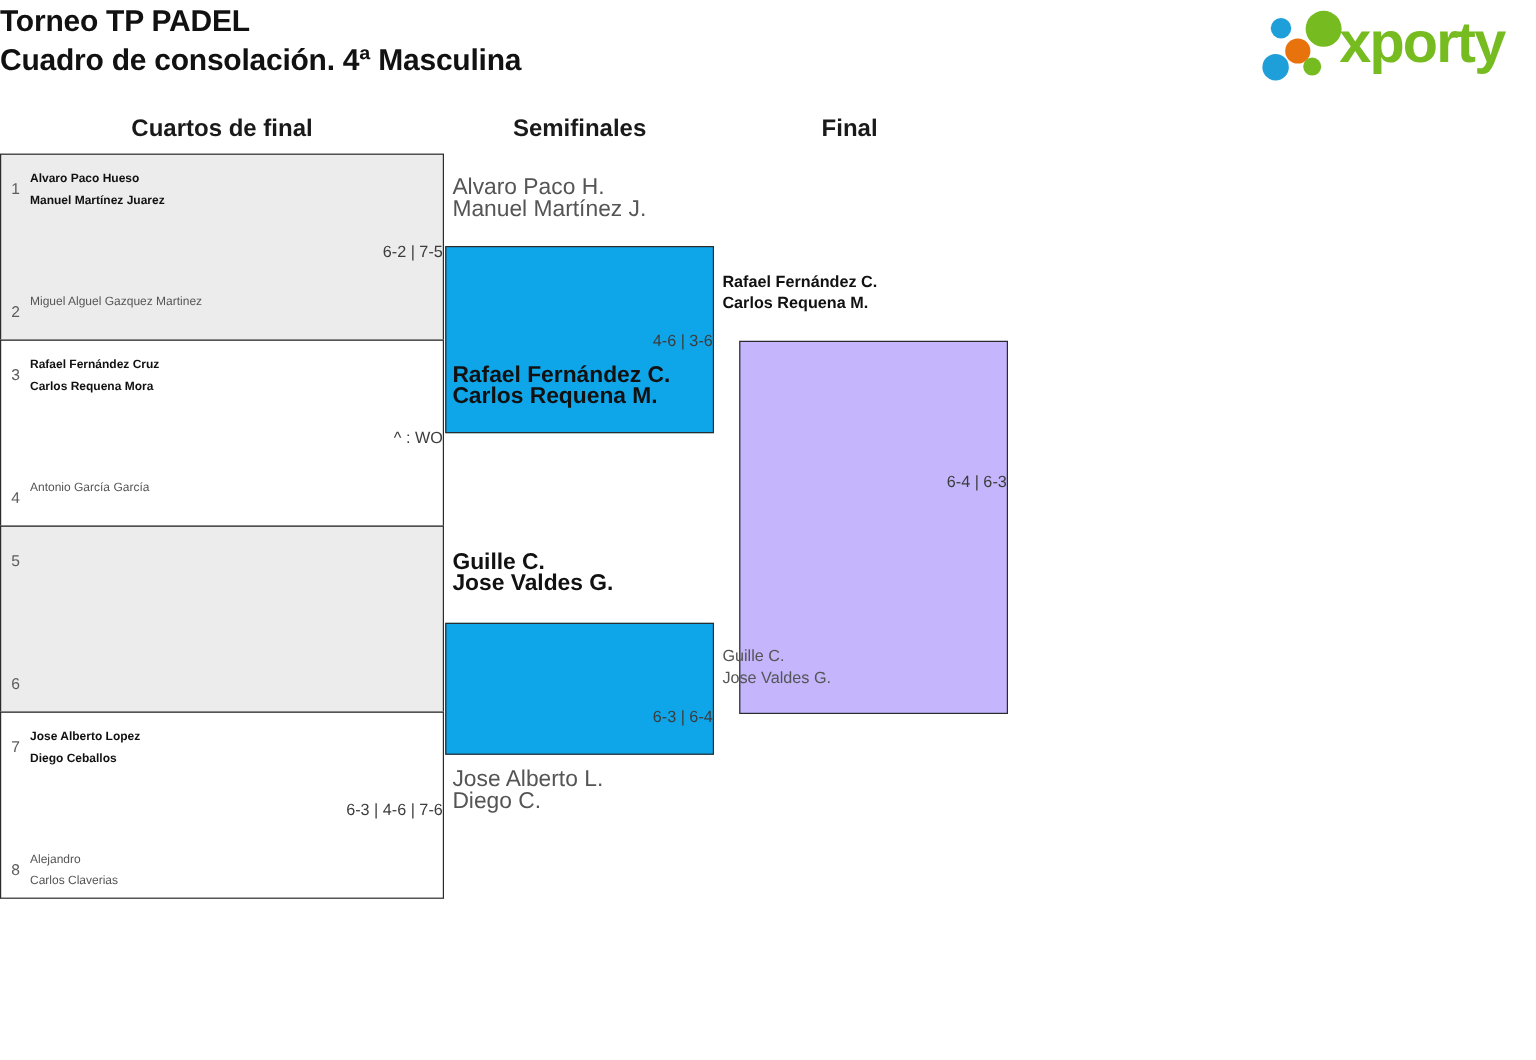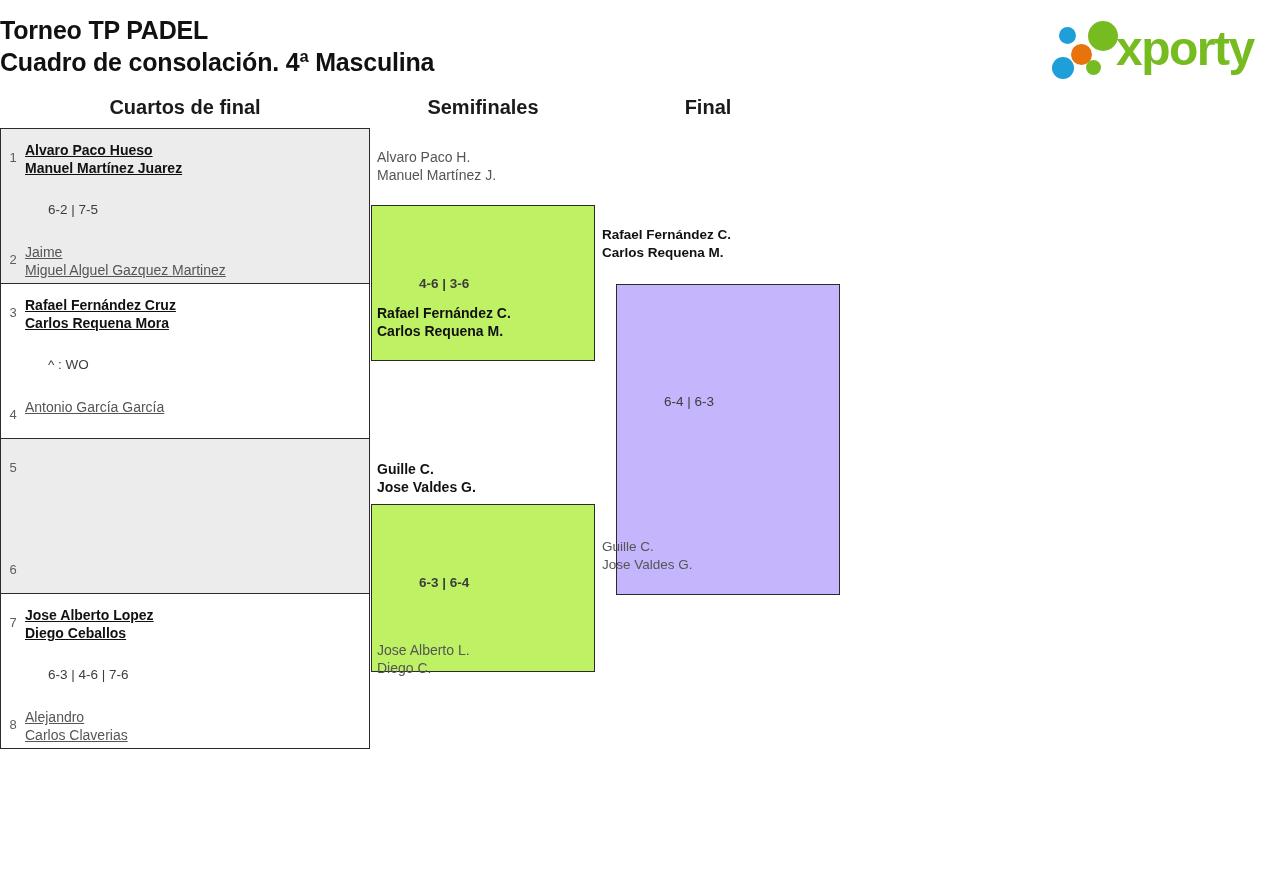--- a/index.html
+++ b/index.html
@@ -13,21 +13,21 @@
   body {
     font-family: "Liberation Sans", "DejaVu Sans", sans-serif;
     color: #1a1a1a;
     position: relative;
   }
 
   
   #header {
     position: absolute;
     left: 0; top: 0;
-    width: 1280px; height: 84px; margin-top: 12px;
+    width: 1280px; height: 84px;
   }
   #title-block {
     position: absolute;
     left: 0; top: 2px;
     font-size: 25px;
     font-weight: bold;
     line-height: 32px;
     letter-spacing: -0.2px;
     color: #111111;
     white-space: nowrap;
@@ -100,70 +100,67 @@
     flex: 0 0 24px;
     text-align: center;
     font-size: 13px;
     color: #5d5d5d;
     line-height: 18px;
     padding-top: 9px;
     font-weight: normal;
   }
   .players {
     flex: 1 1 auto;
-    font-size: 14px;
+    font-size: 10px;
     line-height: 18px;
     padding-top: 1px;
-    text-decoration: underline;
   }
   .players .p { display: block; white-space: nowrap; }
   .winner .players { color: #111111; font-weight: bold; }
   .loser  .players { color: #555555; font-weight: normal; }
 
   .score {
     position: absolute;
     left: 0; width: 100%;
-    text-align: left;
+    text-align: right;
     font-size: 13.5px;
     color: #3c3c3c;
     line-height: 18px;
-    margin-left: 47px;
   }
 
   
   .qf { left: 0px; width: 370px; height: 156px; }
   .qf .slot.top    { top: 11px; }
   .qf .slot.bottom { top: 113px; }
   .qf .score       { top: 72px; }
 
   #match-qf-0 { top: 128px; }
   #match-qf-1 { top: 283px; }
   #match-qf-2 { top: 438px; }
   #match-qf-3 { top: 593px; }
 
   
   .sf-label {
     position: absolute;
     left: 377px;
-    font-size: 14px;
+    font-size: 19px;
     line-height: 18px;
   }
   .sf-label .p { display: block; white-space: nowrap; }
   .sf-label.winner { color: #111111; font-weight: bold; }
   .sf-label.loser  { color: #555555; font-weight: normal; }
 
   .sf-box {
     position: absolute;
     left: 371px; width: 224px;
     border: 1px solid #2b2b2b;
-    background: #bef264;
-    font-weight: bold;
+    background: #0ea5e9;
   }
   #sf-box-0 { top: 205px; height: 156px; }
-  #sf-box-1 { top: 504px; height: 168px; }
+  #sf-box-1 { top: 519px; height: 110px; }
   .sf-box .score { top: 69px; }
 
   #sf-label-0a { top: 148px; }
   #sf-label-0b { top: 304px; }
   #sf-label-1a { top: 460px; }
   #sf-label-1b { top: 641px; }
 
   
   .fi-label {
     position: absolute;
@@ -220,21 +217,20 @@
       <span class="seed">1</span>
       <span class="players">
         <span class="p">Alvaro Paco Hueso</span>
         <span class="p">Manuel Martínez Juarez</span>
       </span>
     </div>
     <div class="score">6-2 | 7-5</div>
     <div class="slot bottom loser">
       <span class="seed">2</span>
       <span class="players">
-        <span class="p">Jaime</span>
         <span class="p">Miguel Alguel Gazquez Martinez</span>
       </span>
     </div>
   </div>
 
   <div class="match qf" id="match-qf-1">
     <div class="slot top winner">
       <span class="seed">3</span>
       <span class="players">
         <span class="p">Rafael Fernández Cruz</span>

